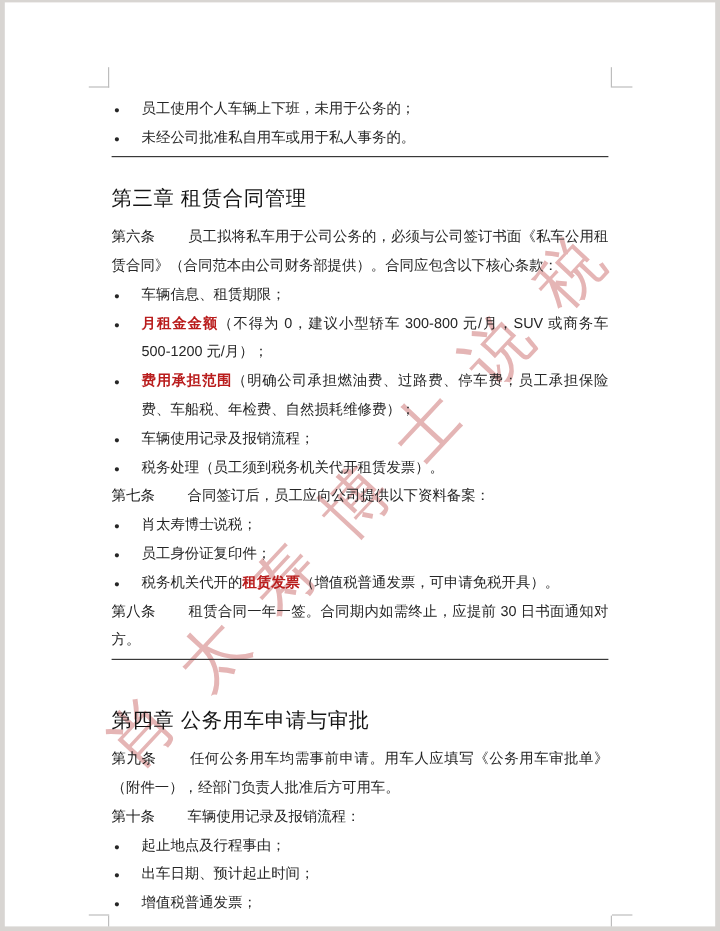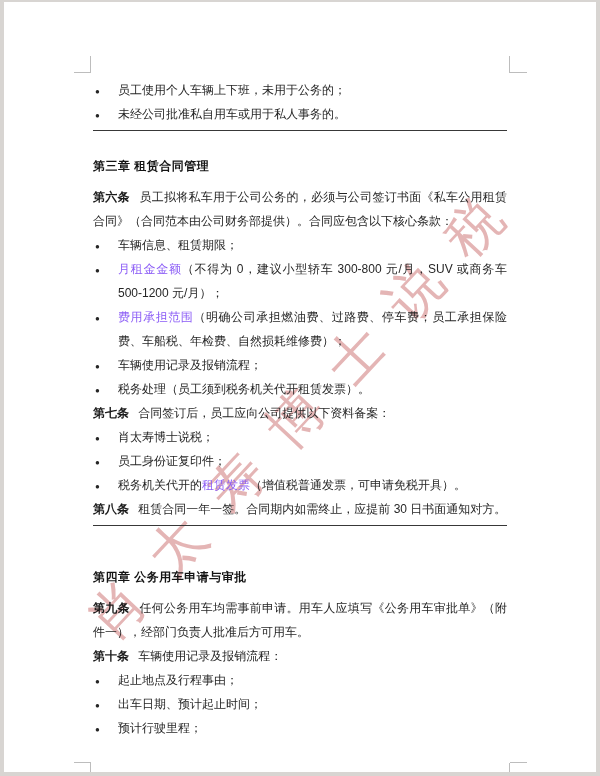--- a/index.html
+++ b/index.html
@@ -35,26 +35,26 @@
     color:#262626;font-size:12px;
   }
   .blist{margin:0;padding:0;list-style:none;}
   .blist li{
     position:relative;padding-left:25px;line-height:24px;
     text-align:justify;
   }
   .bdot{position:absolute;left:2px;top:0;}
   .bdot::before{content:"\25CF";font-size:8px;color:#262626;}
   .para{margin:0;line-height:24px;text-align:justify;}
-  .label{font-weight:bold;color:#1a1a1a;margin-right:6px;}
-  b,.bold-run{font-weight:normal;color:#8b5cf6;margin-top:43px;}
+  .label{font-weight:normal;color:#1a1a1a;margin-right:24px;}
+  b,.bold-run{font-weight:bold;color:#b91c1c;margin-top:43px;}
   .rule{margin:4px 0 0 0;border:none;border-top:1.7px solid #383838;height:0;}
   .chapter-heading{
-    margin:22px 0 6px 0;font-size:12px;line-height:26px;
-    font-weight:bold;color:#141414;letter-spacing:0.5px;
+    margin:22px 0 6px 0;font-size:17px;line-height:26px;
+    font-weight:normal;color:#141414;letter-spacing:0.5px;
   }
   .chapter-heading.ch4{margin-top:38px;}
 </style>
 </head>
 <body>
 
 <div class="page">
 
   <div class="watermark" style="color: rgb(192, 80, 80);">肖太寿博士说税</div>
 
@@ -163,18 +163,18 @@
       <li>
         <span class="bdot"></span>
         <span>起止地点及行程事由；</span><span class="bold-run"></span><span></span>
       </li>
       <li>
         <span class="bdot"></span>
         <span>出车日期、预计起止时间；</span><span class="bold-run"></span><span></span>
       </li>
       <li>
         <span class="bdot"></span>
-        <span>预计行驶里程；</span><span class="bold-run"></span><span></span>
+        <span>增值税普通发票；</span><span class="bold-run"></span><span></span>
       </li>
     </ul>
 
   </div>
 </div>
 
 </body></html>

